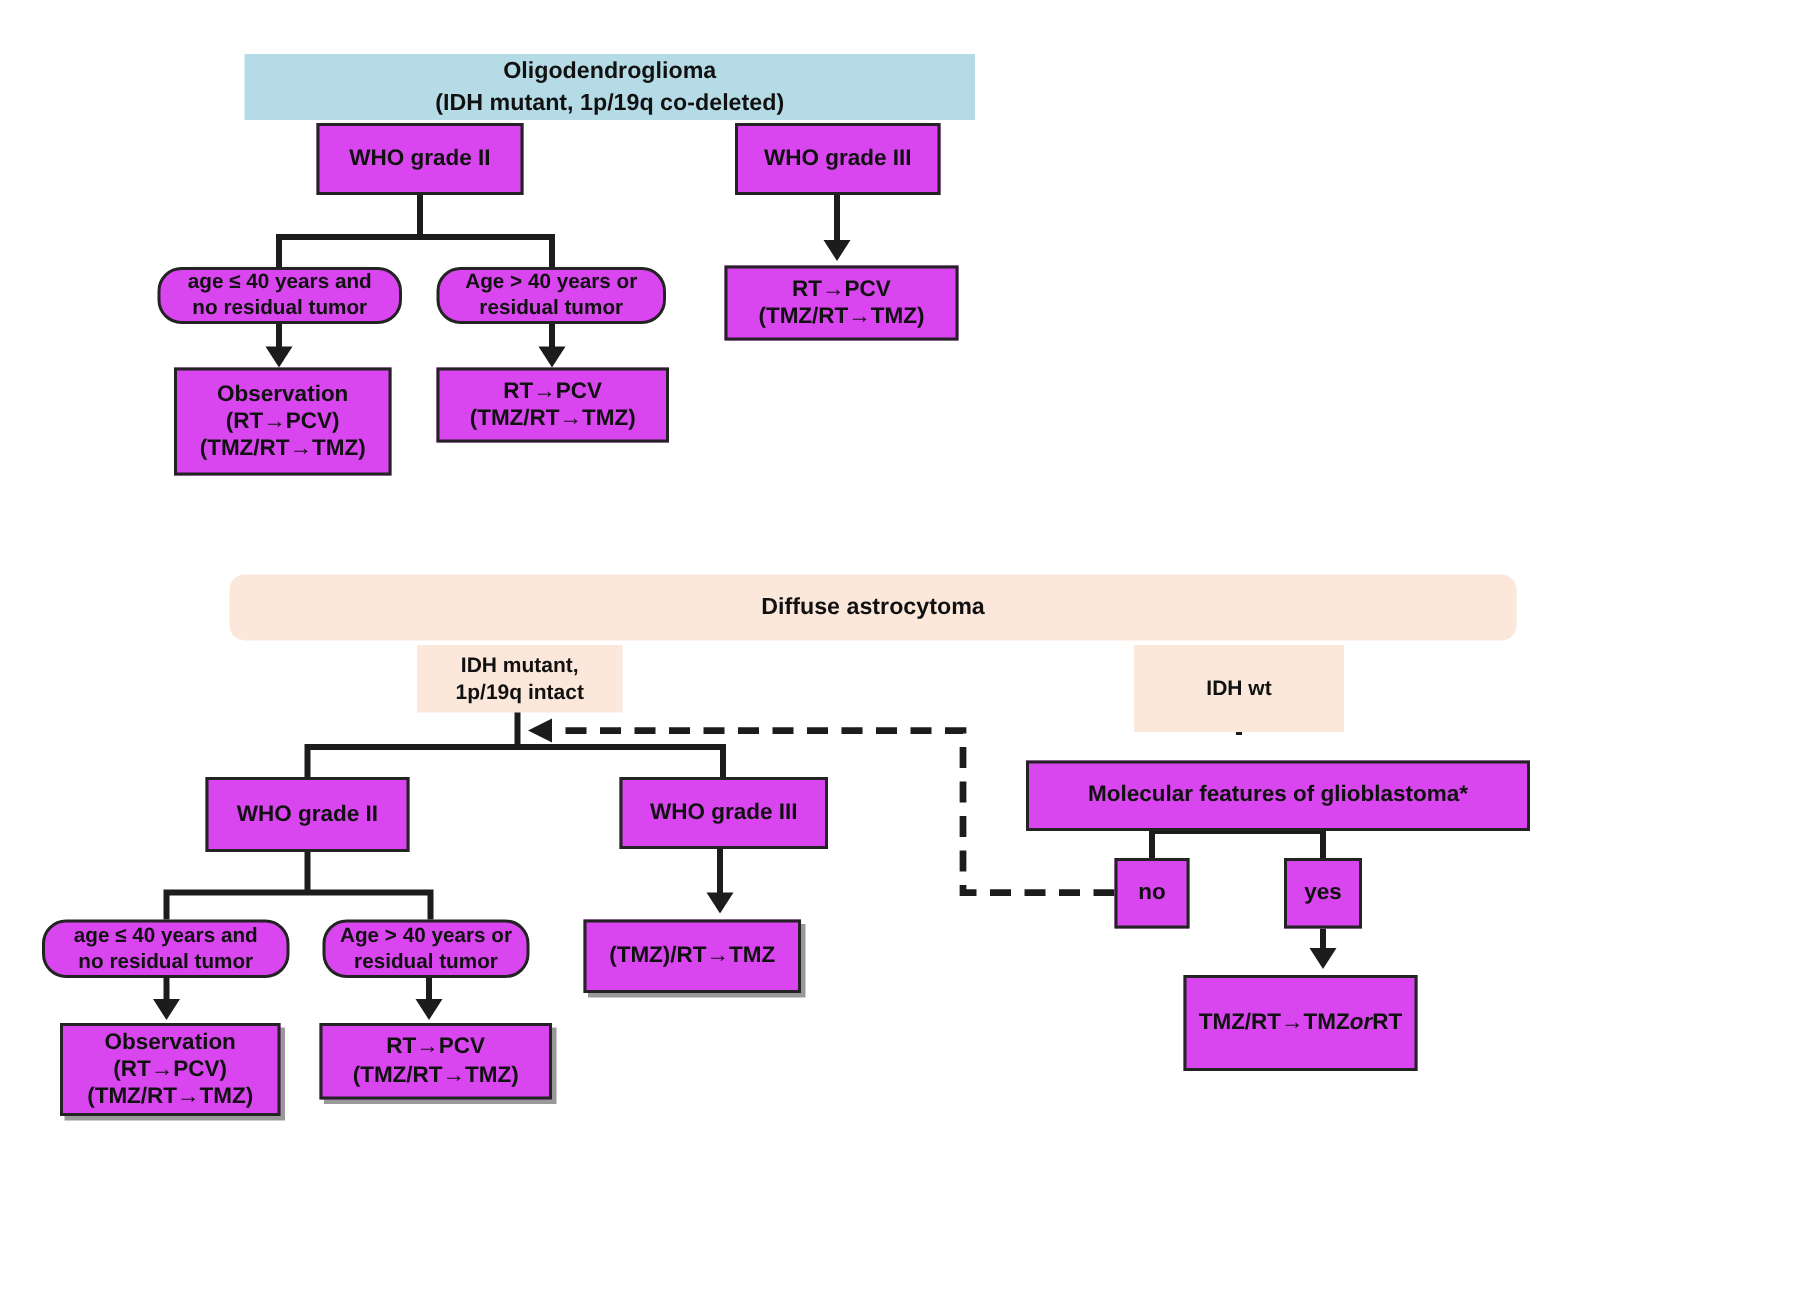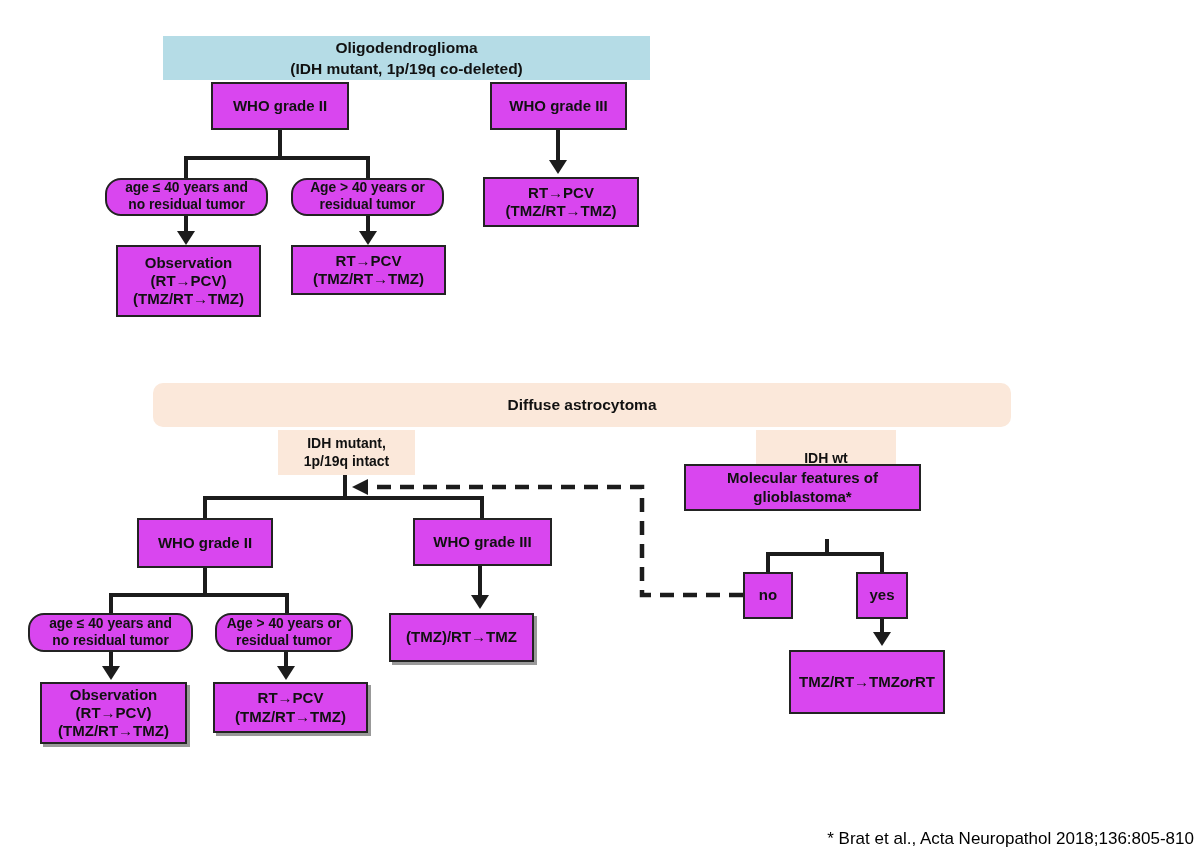--- a/index.html
+++ b/index.html
@@ -117,26 +117,25 @@
 
   <div class="node shadowed" style="left:40px;top:682px;width:147px;height:62px;">Observation
 (RT→PCV)
 (TMZ/RT→TMZ)</div>
 
   <div class="node shadowed" style="left:213px;top:682px;width:155px;height:51px;">RT→PCV
 (TMZ/RT→TMZ)</div>
 
   <div class="node shadowed" style="left:389px;top:613px;width:145px;height:49px;">(TMZ)/RT→TMZ</div>
 
-  <div class="node" style="left:684px;top:464px;width:237px;height:47px;">Molecular features of glioblastoma*</div>
+  <div class="node" style="left:684px;top:507px;width:336px;height:47px;">Molecular features of glioblastoma*</div>
 
   <div class="node" style="left:743px;top:572px;width:50px;height:47px;">no</div>
 
   <div class="node" style="left:856px;top:572px;width:52px;height:47px;">yes</div>
 
   <div class="node" style="left:789px;top:650px;width:156px;height:64px;flex-direction:row;">
     <span class="or-line">TMZ/RT→TMZ</span>
     <span class="or-line or-italic">or</span>
     <span class="or-line">RT</span>
   </div>
 
-  <div class="footnote">* Brat et al., Acta Neuropathol 2018;136:805-810</div>
 </div>
 
 </body></html>

